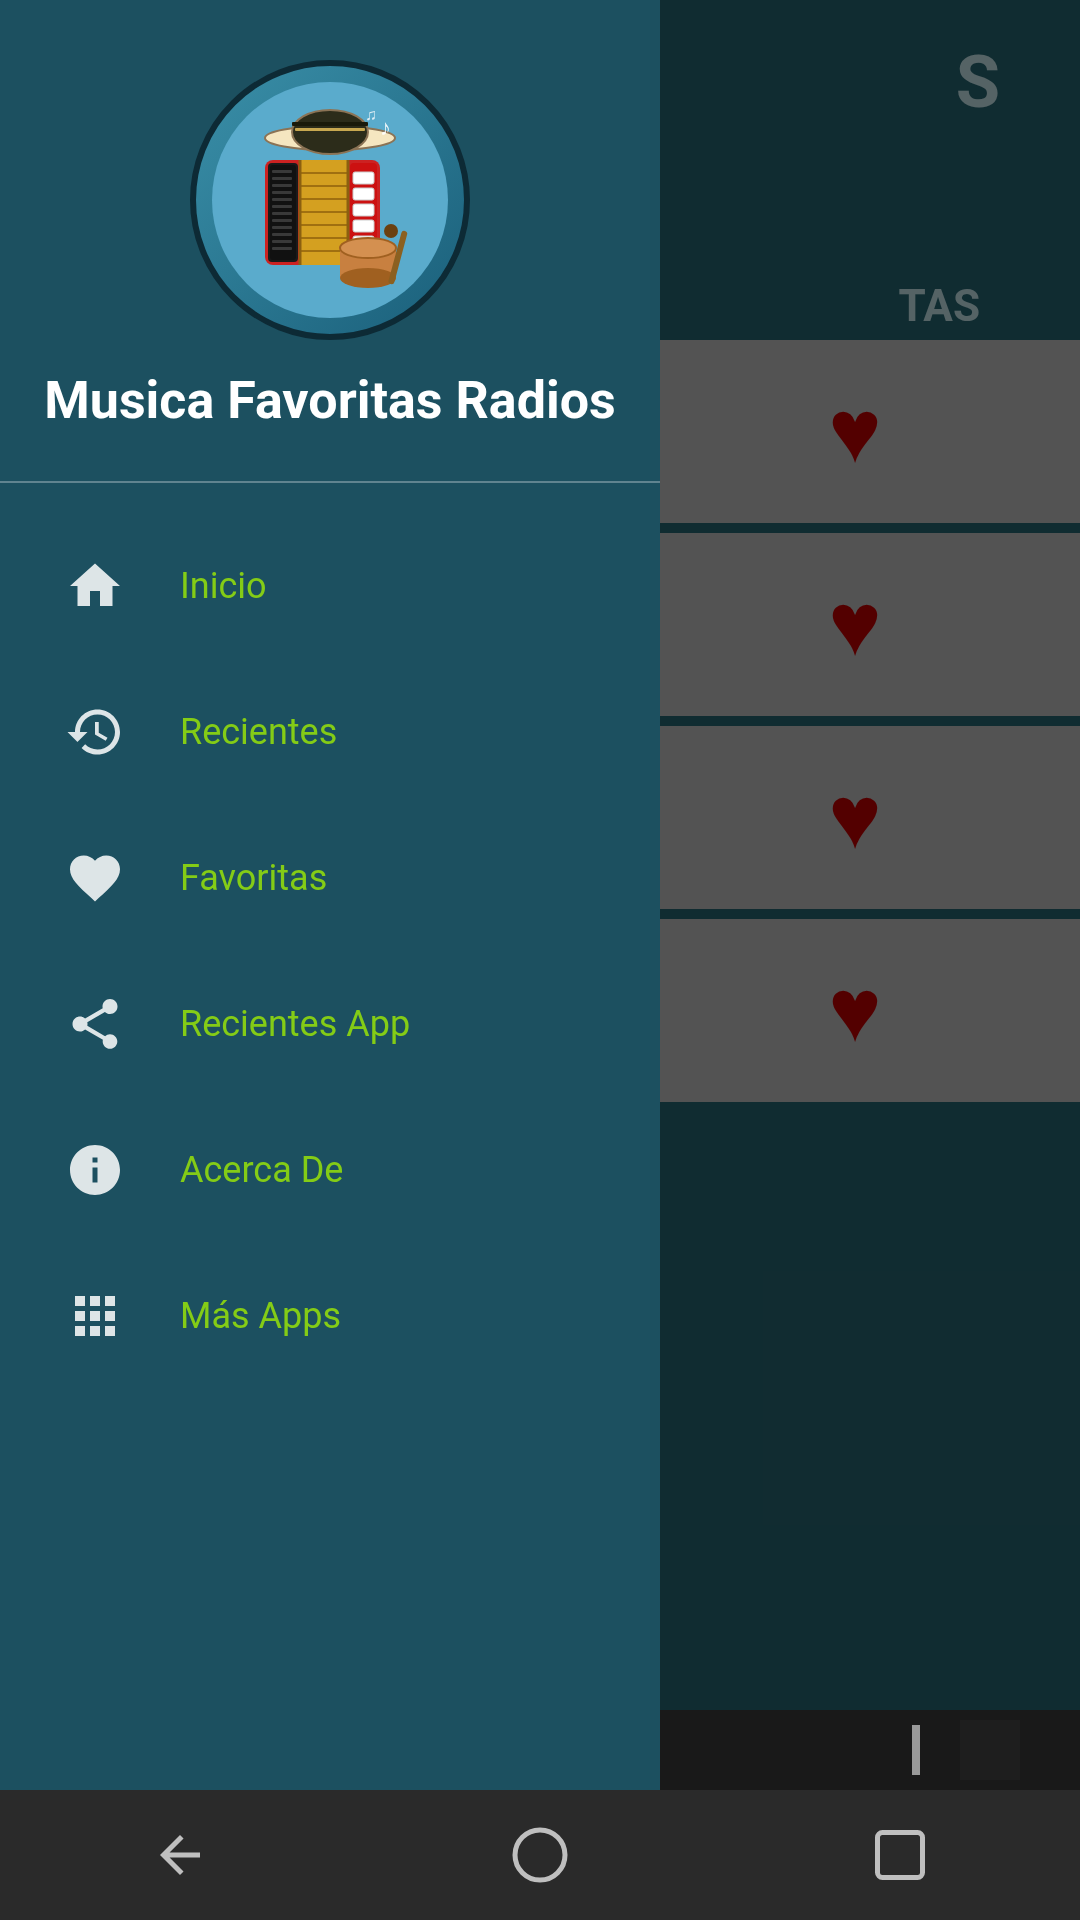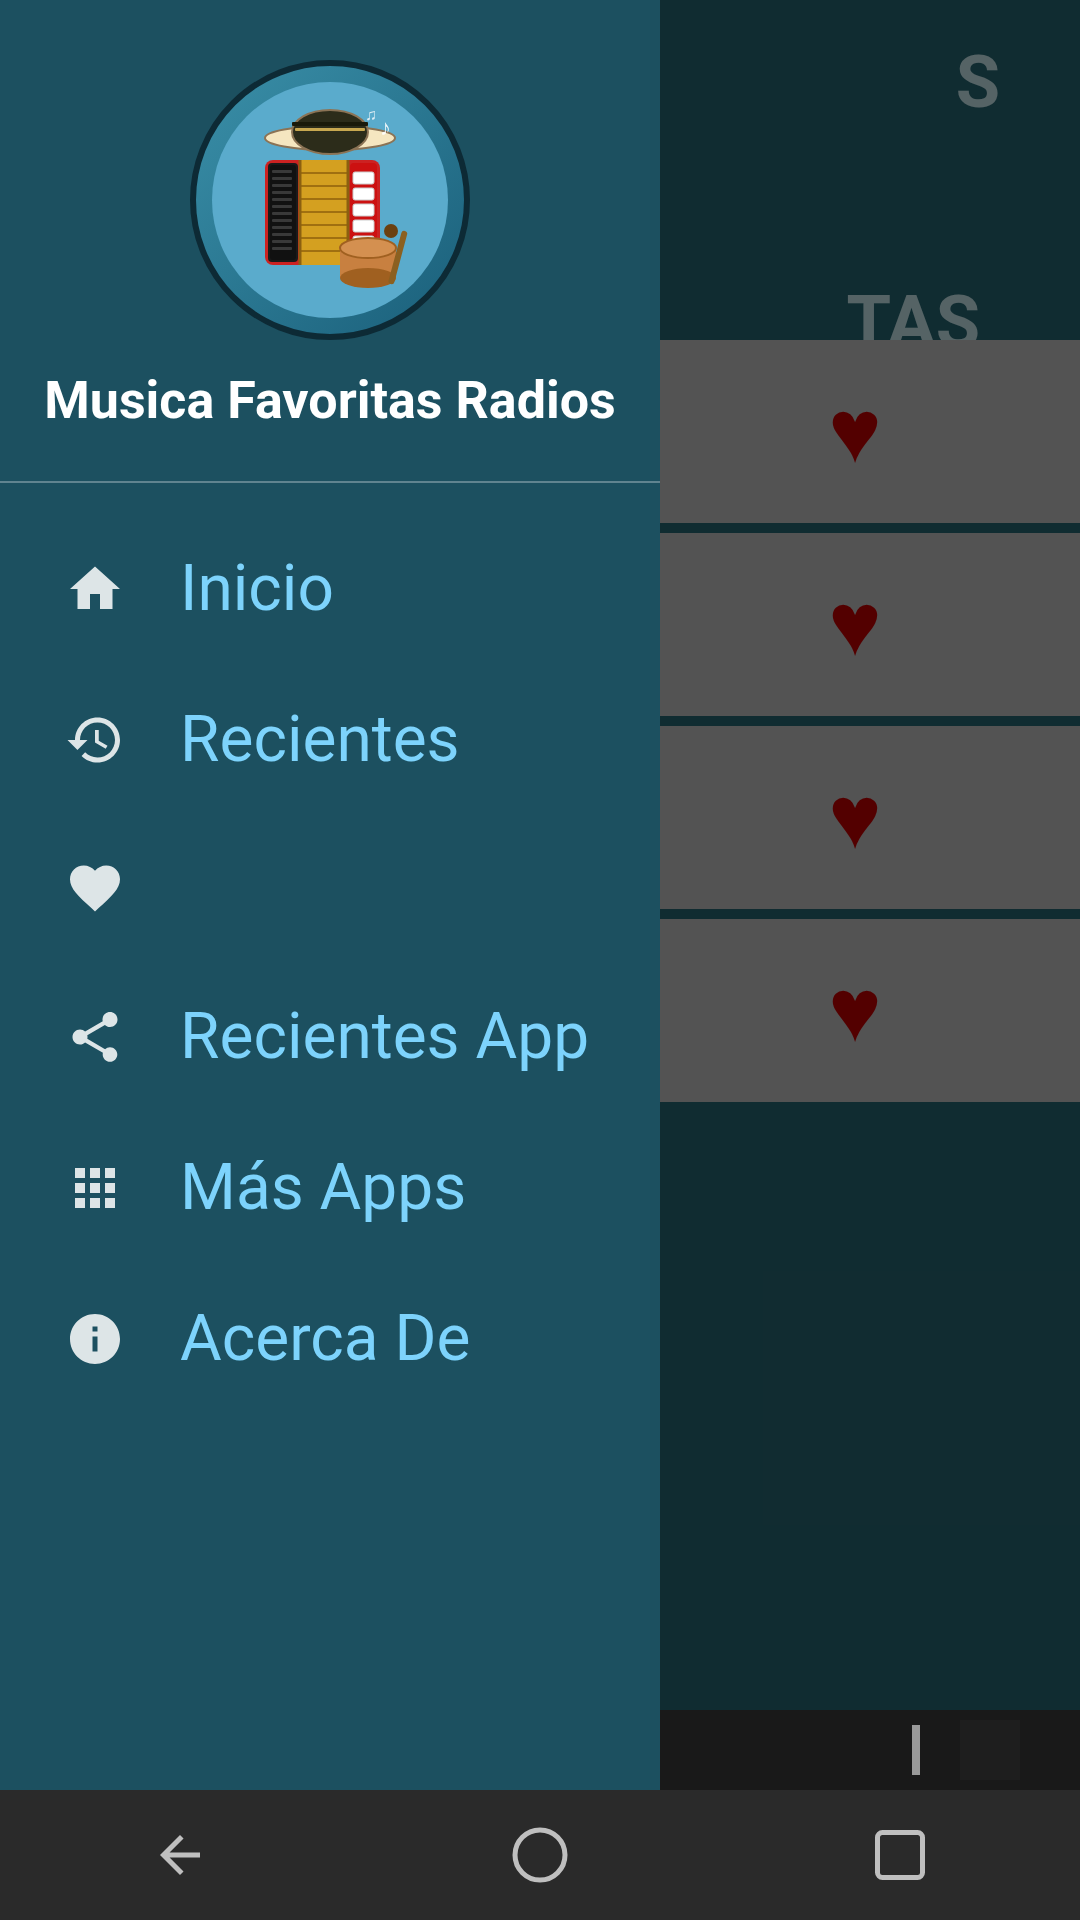--- a/index.html
+++ b/index.html
@@ -41,21 +41,21 @@
       color: rgba(255,255,255,0.5);
       font-size: 72px;
       font-weight: bold;
     }
 
     .bg-favoritas-label {
       position: absolute;
       top: 280px;
       right: 100px;
       color: rgba(255,255,255,0.5);
-      font-size: 72px;
+      font-size: 44px;
       font-weight: bold;
     }
 
     .bg-radio-list {
       position: absolute;
       top: 340px;
       right: 0;
       width: 450px;
     }
 
@@ -185,22 +185,22 @@
       flex-shrink: 0;
     }
 
     .menu-item-icon svg {
       width: 60px;
       height: 60px;
       fill: rgba(255,255,255,0.85);
     }
 
     .menu-item-label {
-      color: #7dd3fc;
-      font-size: 64px;
+      color: #84cc16;
+      font-size: 36px;
       font-weight: 400;
     }
 
     
     .nav-bar {
       position: absolute;
       bottom: 0;
       left: 0;
       width: 1080px;
       height: 130px;
@@ -354,48 +354,49 @@
       </div>
       <span class="menu-item-label">Recientes</span>
     </div>
 
     <div class="menu-item">
       <div class="menu-item-icon">
         <svg viewBox="0 0 24 24">
           <path d="M12 21.35l-1.45-1.32C5.4 15.36 2 12.28 2 8.5 2 5.42 4.42 3 7.5 3c1.74 0 3.41.81 4.5 2.09C13.09 3.81 14.76 3 16.5 3 19.58 3 22 5.42 22 8.5c0 3.78-3.4 6.86-8.55 11.54L12 21.35z"></path>
         </svg>
       </div>
+      <span class="menu-item-label">Favoritas</span>
     </div>
 
     <div class="menu-item">
       <div class="menu-item-icon">
         <svg viewBox="0 0 24 24">
           <path d="M18 16.08c-.76 0-1.44.3-1.96.77L8.91 12.7c.05-.23.09-.46.09-.7s-.04-.47-.09-.7l7.05-4.11c.54.5 1.25.81 2.04.81 1.66 0 3-1.34 3-3s-1.34-3-3-3-3 1.34-3 3c0 .24.04.47.09.7L8.04 9.81C7.5 9.31 6.79 9 6 9c-1.66 0-3 1.34-3 3s1.34 3 3 3c.79 0 1.5-.31 2.04-.81l7.12 4.16c-.05.21-.08.43-.08.65 0 1.61 1.31 2.92 2.92 2.92 1.61 0 2.92-1.31 2.92-2.92s-1.31-2.92-2.92-2.92z"></path>
         </svg>
       </div>
       <span class="menu-item-label">Recientes App</span>
     </div>
 
 
     <div class="menu-item">
       <div class="menu-item-icon">
         <svg viewBox="0 0 24 24">
+          <path d="M12 2C6.48 2 2 6.48 2 12s4.48 10 10 10 10-4.48 10-10S17.52 2 12 2zm1 15h-2v-6h2v6zm0-8h-2V7h2v2z"></path>
+        </svg>
+      </div>
+      <span class="menu-item-label">Acerca De</span>
+    </div>
+
+    <div class="menu-item">
+      <div class="menu-item-icon">
+        <svg viewBox="0 0 24 24">
           <path d="M4 8h4V4H4v4zm6 12h4v-4h-4v4zm-6 0h4v-4H4v4zm0-6h4v-4H4v4zm6 0h4v-4h-4v4zm6-10v4h4V4h-4zm-6 4h4V4h-4v4zm6 6h4v-4h-4v4zm0 6h4v-4h-4v4z"></path>
         </svg>
       </div>
       <span class="menu-item-label">Más Apps</span>
-    </div>
-
-    <div class="menu-item">
-      <div class="menu-item-icon">
-        <svg viewBox="0 0 24 24">
-          <path d="M12 2C6.48 2 2 6.48 2 12s4.48 10 10 10 10-4.48 10-10S17.52 2 12 2zm1 15h-2v-6h2v6zm0-8h-2V7h2v2z"></path>
-        </svg>
-      </div>
-      <span class="menu-item-label">Acerca De</span>
     </div>
 
   </nav>
 </div>
 
 <div class="nav-bar">
   <button class="nav-btn nav-btn-back">
     <svg viewBox="0 0 24 24">
       <path d="M20 11H7.83l5.59-5.59L12 4l-8 8 8 8 1.41-1.41L7.83 13H20v-2z"></path>
     </svg>

